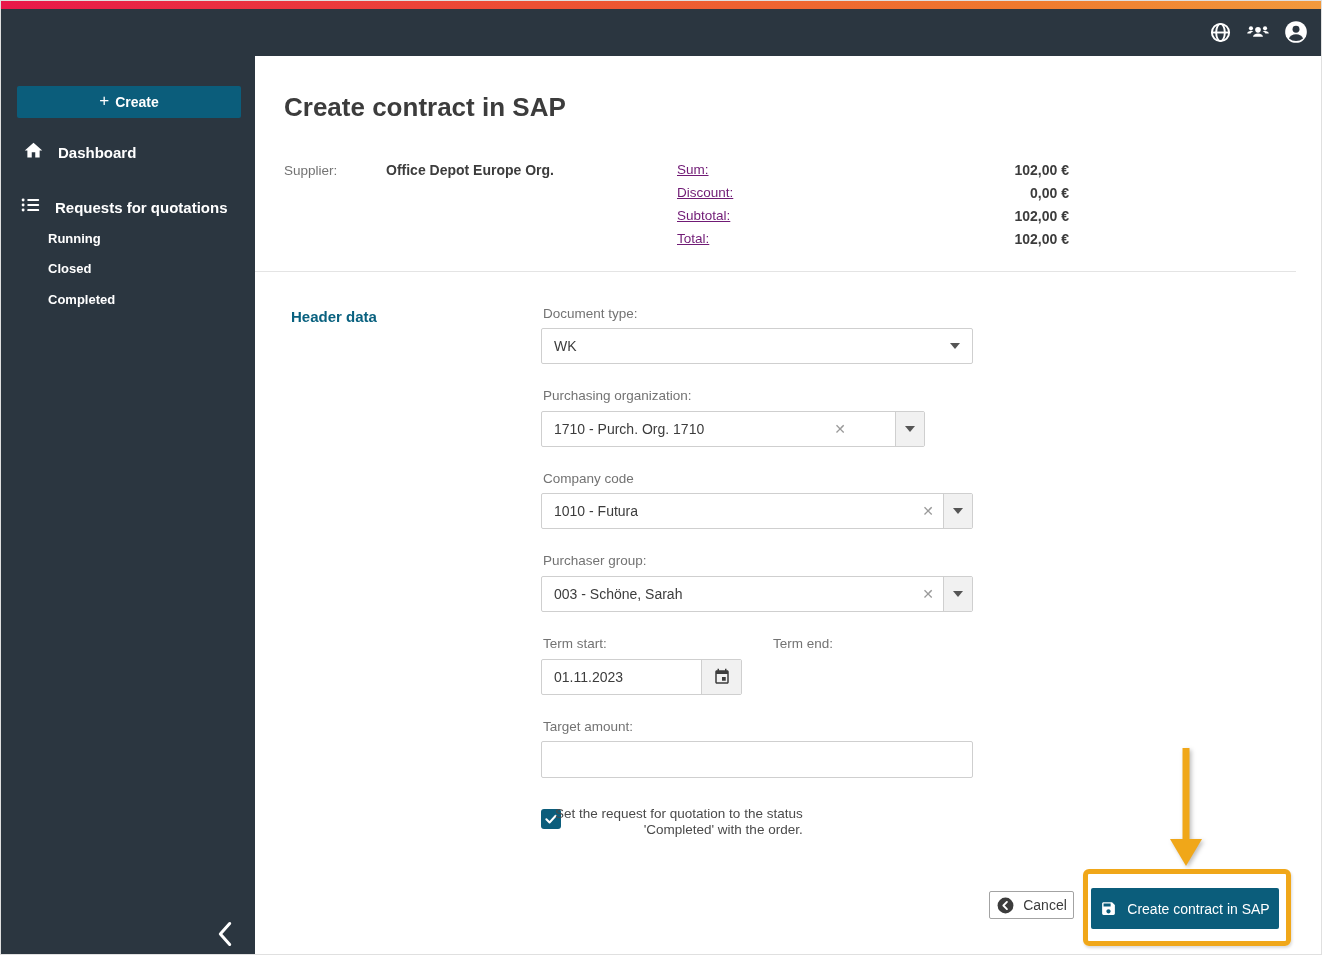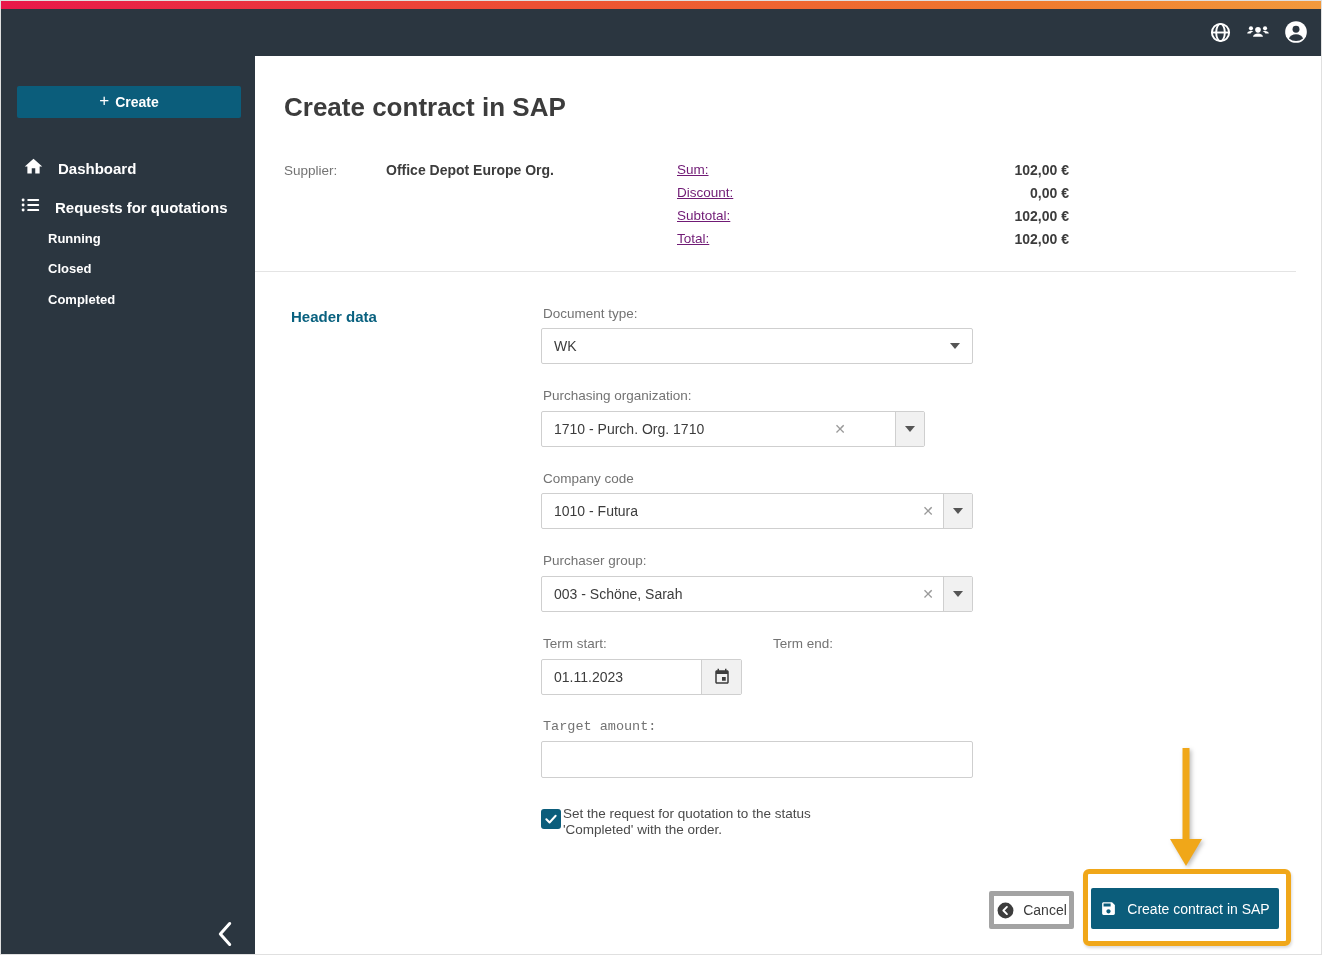--- a/index.html
+++ b/index.html
@@ -75,25 +75,25 @@
     display:flex; align-items:center; justify-content:center; cursor:pointer;
   }
   .caret { width:0; height:0; border-left:5px solid transparent; border-right:5px solid transparent; border-top:6px solid #555; }
   .target-input {
     position:absolute; left:286px; top:685px; width:432px; height:37px;
     border:1px solid #cfcfcf; border-radius:2px; padding:0 12px;
     font-family:"Liberation Sans",sans-serif; font-size:14px; color:#3c3c3c;
   }
   
   .checkbox { position:absolute; left:286px; top:753px; width:20px; height:20px; background:#0b5d7b; border-radius:3px; display:flex; align-items:center; justify-content:center; cursor:pointer; }
-  .cb-text { position:absolute; left:308px; top:750px; font-size:13.5px; color:#4a4a4a; line-height:16px; }
+  .cb-text { position:absolute; left:300px; top:750px; font-size:13.5px; color:#4a4a4a; line-height:16px;text-align:right; }
   
   .cancel-btn {
-    position:absolute; left:734px; top:835px; width:85px; height:38px;
-    background:#fff; border:5px solid #a3a3a3; border-radius:2px;
+    position:absolute; left:734px; top:835px; width:85px; height:28px;
+    background:#fff; border:1px solid #a3a3a3; border-radius:2px;
     display:flex; align-items:center; justify-content:center; gap:8px;
     font-family:"Liberation Sans",sans-serif; font-size:14px; color:#3c3c3c; cursor:pointer;
   }
   .submit-btn {
     position:absolute; left:836px; top:832px; width:188px; height:41px;
     background:#0b5d7b; border:none; border-radius:2px;
     display:flex; align-items:center; justify-content:center; gap:10px;
     font-family:"Liberation Sans",sans-serif; font-size:14px; color:#fff; cursor:pointer;
   }
   .highlight-box {
@@ -142,21 +142,21 @@
       </div>
     </div>
   </div>
 
   <div class="sidebar">
     <button class="create-btn">
       <span class="create-plus">+</span>
       <span>Create</span>
     </button>
 
-    <div class="nav-item" style="top:142px;">
+    <div class="nav-item" style="top:126px;">
       <span>
         <svg width="21" height="21" viewBox="0 0 24 24" fill="#ffffff">
             <path d="M10 20v-6h4v6h5v-8h3L12 3 2 12h3v8z"></path>
           </svg>
       </span>
       <span class="nav-label">Dashboard</span>
     </div>
 
     <div class="nav-item" style="top:181px; padding-left:18px;">
       <span>
@@ -250,21 +250,21 @@
     <div class="field" style="left:286px; top:603px; width:201px;">
       <div class="f-value">01.11.2023</div>
       <div class="f-segment-cal">
         <svg width="18" height="18" viewBox="0 0 24 24" fill="#3c3c3c">
             <path d="M17 12h-5v5h5v-5zM16 1v2H8V1H6v2H5c-1.11 0-1.99.9-1.99 2L3 19c0 1.1.89 2 2 2h14c1.1 0 2-.9 2-2V5c0-1.1-.9-2-2-2h-1V1h-2zm3 18H5V8h14v11z"></path>
           </svg>
       </div>
     </div>
     <div class="f-label" style="left:518px; top:580px;">Term end:</div>
 
-    <div class="f-label" style="left:288px; top:663px;font-family:Liberation Mono, monospace;">Target amount:</div>
+    <div class="f-label" style="left:288px; top:663px;">Target amount:</div>
     <input class="target-input" type="text" value="" style="">
 
     <div class="checkbox">
       <svg width="14" height="14" viewBox="0 0 24 24" fill="none" stroke="#ffffff" stroke-width="3.4" stroke-linecap="round" stroke-linejoin="round">
           <polyline points="4,12.5 9.5,18 20,6.5"></polyline>
         </svg>
     </div>
     <div class="cb-text">
       <div>Set the request for quotation to the status</div>
       <div>'Completed' with the order.</div>

